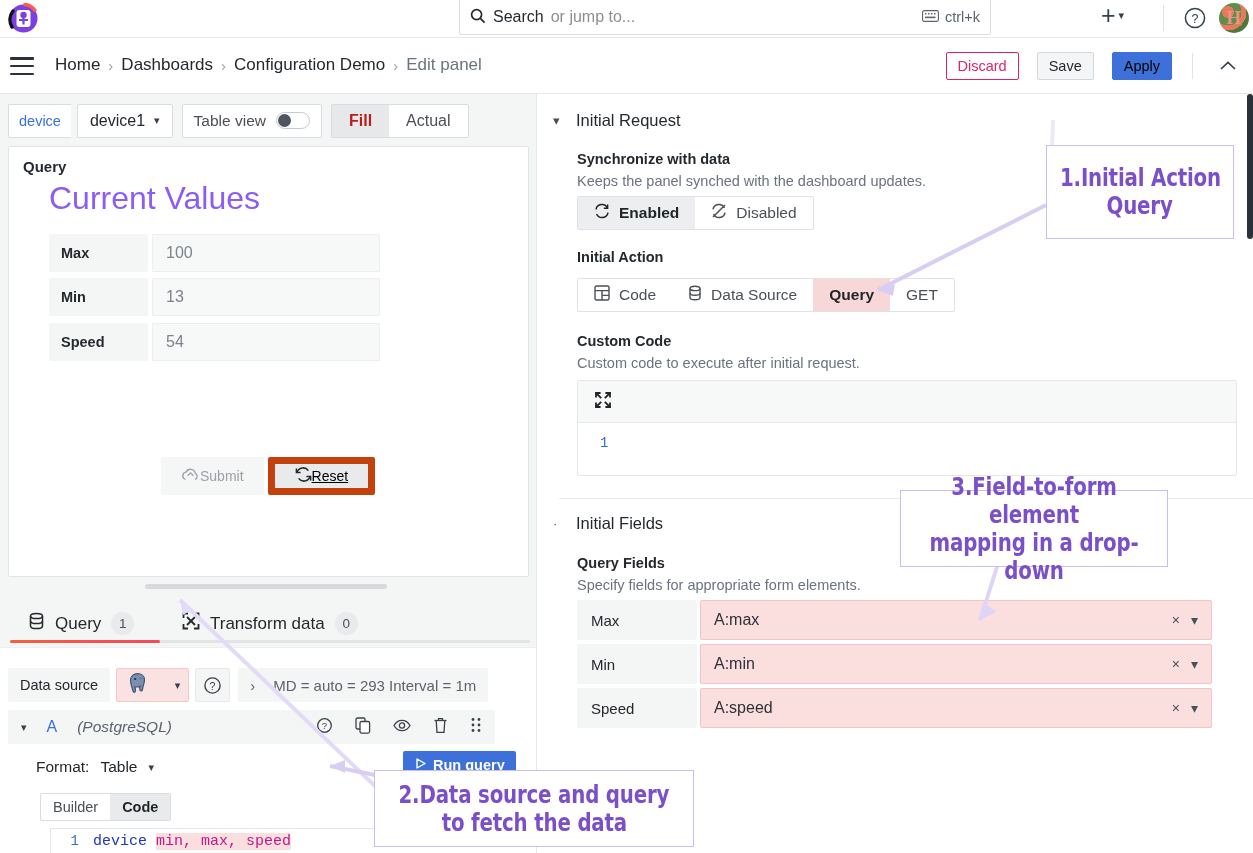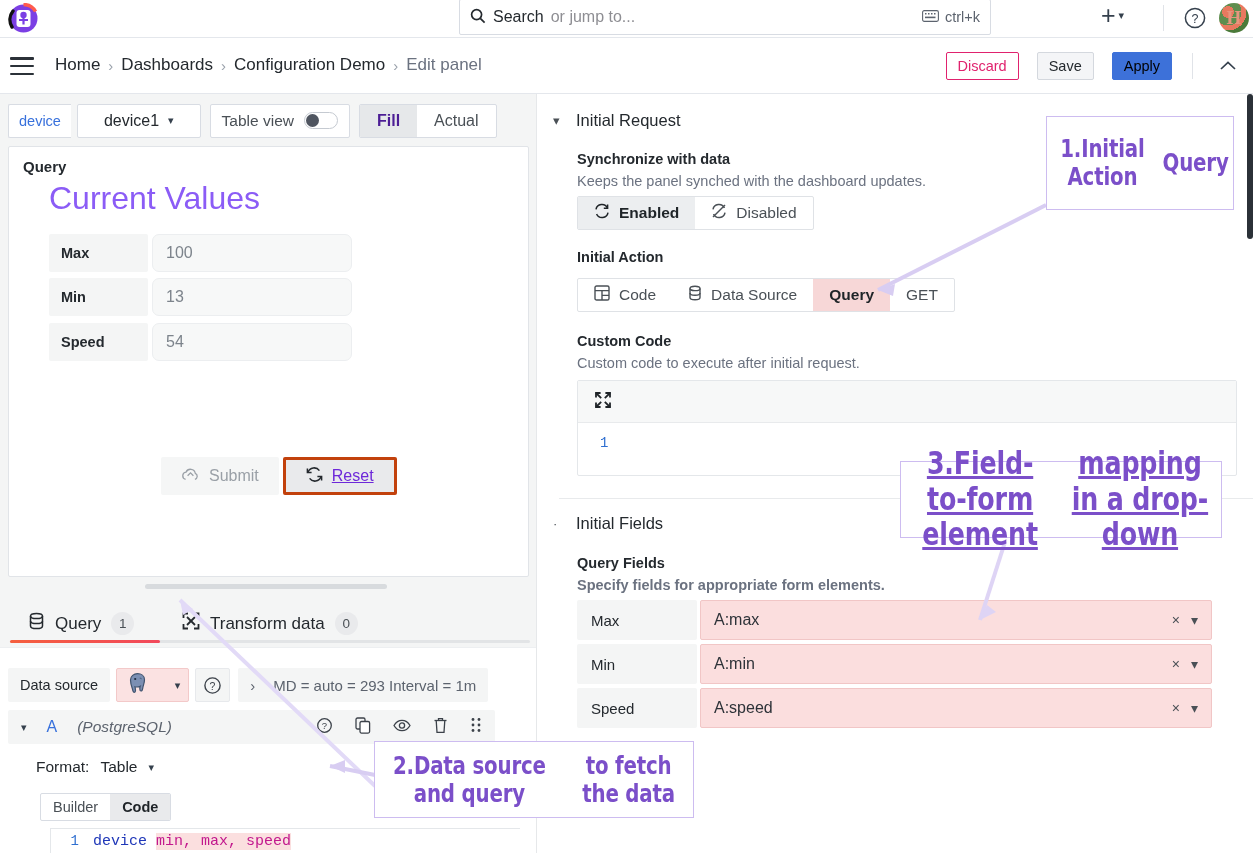--- a/index.html
+++ b/index.html
@@ -60,45 +60,45 @@
   .act-sep { width:1px; height:26px; background:#e0e3e8; margin:0 2px; }
   .caret-up { font-size:19px; color:#35404d; cursor:pointer; padding:0 6px; }
 
   
   .leftpane { position:absolute; left:0; top:94px; width:536px; height:759px; background:#f4f5f5; }
   .lp-toolbar { position:absolute; left:0; top:0; width:536px; height:53px; display:flex; align-items:center; padding:0 8px; gap:9px; }
   .varbox { display:flex; align-items:center; }
   .var-label { height:34px; border:1px solid #d8dce3; border-right:none; border-radius:2px 0 0 2px;
     background:#fff; display:flex; align-items:center; padding:8px 10px; font-size:14.5px; color:#3871dc; }
   .var-value { height:34px; border:1px solid #d8dce3; border-radius:2px; background:#fff;
-    display:flex; align-items:center; padding:0 26px; gap:9px; font-size:16px; color:#24292e; margin-left:6px; }
+    display:flex; align-items:center; padding:0 12px; gap:9px; font-size:16px; color:#24292e; margin-left:6px; }
   .tableview {
     height:34px; border:1px solid #d8dce3; border-radius:2px; background:#fff;
     display:flex; align-items:center; padding:0 11px; gap:10px; font-size:15.5px; color:#4a5056; }
   .toggle { width:34px; height:17px; border-radius:9px; border:1px solid #c5cad1; background:#fff; position:relative; }
   .toggle::after { content:""; position:absolute; left:1px; top:1px; width:13px; height:13px; border-radius:50%; background:#4f5560; }
   .segbox { display:flex; height:34px; border:1px solid #d8dce3; border-radius:2px; overflow:hidden; background:#fff; }
   .seg { display:flex; align-items:center; justify-content:center; padding:0 17px; font-size:16px; color:#4a5056; }
-  .seg.active { background:#e6e8ea; color:#4c1d95; font-weight:600;text-align:right; }
+  .seg.active { background:#e6e8ea; color:#b91c1c; font-weight:600;text-align:right; }
 
   
   .panelcard { position:absolute; left:8px; top:52px; width:521px; height:431px;
     background:#fff; border:1px solid #e1e4e8; border-radius:2px; }
   .panel-title { position:absolute; left:14px; top:11px; font-size:15px; font-weight:700; color:#24292e; }
   .panel-h1 { position:absolute; left:40px; top:33px; font-size:32px; color:#8b5cf6; }
   .frmrow { position:absolute; display:flex; gap:4px; }
   .frm-label { width:99px; height:38px; background:#f4f5f5; border-radius:2px; display:flex;
     align-items:center; padding:0 12px; font-size:14.5px; font-weight:700; color:#24292e; }
-  .frm-input { width:200px; height:38px; background:#f7f8f8; border:1px solid #eceef0;
-    border-radius:7px; display:flex; align-items:center; padding:0 13px; font-size:16px; color:#7d848c; }
+  .frm-input { width:228px; height:38px; background:#f7f8f8; border:1px solid #eceef0;
+    border-radius:1px; display:flex; align-items:center; padding:0 13px; font-size:16px; color:#7d848c; }
   .frm-actions { position:absolute; left:152px; top:310px; display:flex; gap:4px; }
-  .fbtn { height:38px; border-radius:2px; display:flex; align-items:center; gap:9px;
-    padding:0 20px; font-size:16px; }
+  .fbtn { height:38px; border-radius:2px; display:flex; align-items:center; 
+    padding:0 20px; font-size:14px; }
   .fbtn-submit { background:#f5f6f6; color:#9aa0a7; }
-  .fbtn-reset { background:#e9eaec; color:#6d28d9; border:3px solid #c2410c;text-decoration:underline; }
+  .fbtn-reset { background:#e9eaec; color:#000000; border:7px solid #c2410c;text-decoration:underline; }
 
   .drag-handle { position:absolute; left:145px; top:490px; width:242px; height:5px; background:#d8dbde; border-radius:3px; }
 
   
   .qtabs { position:absolute; left:0; top:510px; width:536px; height:42px; }
   .qtab { position:absolute; display:flex; align-items:center; gap:10px; font-size:17px; color:#24292e; top:8px; }
   .tab-badge { display:inline-flex; align-items:center; justify-content:center; min-width:23px; height:23px;
     border-radius:12px; background:#e9eaec; font-size:13.5px; color:#4a5056; padding:0 6px; }
   .tabs-rule { position:absolute; left:10px; top:546px; width:520px; height:3px; background:#e2e4e6; border-radius:2px; }
   .tabs-active { position:absolute; left:10px; top:546px; width:150px; height:3px;
@@ -157,24 +157,24 @@
   .hr { position:absolute; height:1px; background:#e8eaec; }
   .qf-row { position:absolute; display:flex; gap:3px; }
   .qf-label { width:120px; height:40px; background:#f4f5f5; border-radius:2px; display:flex;
     align-items:center; padding:0 14px; font-size:15px; color:#24292e; }
   .qf-select { width:512px; height:40px; background:#fbdede; border:1px solid #f1c6c6; border-radius:2px;
     display:flex; align-items:center; padding:0 13px; font-size:16px; color:#2d3238; }
   .qf-ctrls { margin-left:auto; display:flex; align-items:center; gap:11px; color:#4a5056; font-size:14px; }
 
   
   .anno { position:absolute; background:#fff; border:1.5px solid #cdbcf0; z-index:30;
-    display:flex; flex-direction:row; align-items:center; justify-content:center;
+    display:flex; flex-direction:column; align-items:center; justify-content:center;
     font-family:"DejaVu Sans Condensed","Liberation Sans Narrow","Liberation Sans", sans-serif;
     color:#7b4fc9; font-weight:700; line-height:1.12; text-align:center;
-    letter-spacing:-0.2px; }
+    letter-spacing:-0.2px;margin-top:29px; }
   .anno span { transform: scaleX(0.88); display:block; }
   svg.connectors { position:absolute; left:0; top:0; width:1253px; height:853px; z-index:25; pointer-events:none; }
 </style>
 </head>
 <body>
 
 <div id="root">
 
   <div class="topbar">
     <div class="gf-logo">
@@ -527,21 +527,21 @@
     </div>
 
     <div class="hr" style="left:22px; top:404px; width:1210px;"></div>
 
     <div class="sect-head" style="left:16px; top:420px;">
       <span class="sect-chev">·</span>
       <span class="sect-title">Initial Fields</span>
     </div>
 
     <div class="f-label" style="left:40px; top:461px;">Query Fields</div>
-    <div class="f-desc" style="left:40px; top:483px;font-weight:bold;">Specify fields for appropriate form elements.</div>
+    <div class="f-desc" style="left:40px; top:483px;">Specify fields for appropriate form elements.</div>
 
     <div class="qf-row" style="left:40px; top:506px;">
       <div class="qf-label">Max</div>
       <div class="qf-select">
         <span>A:max</span>
         <span class="qf-ctrls">
           <span>×</span>
           <span>▾</span>
         </span>
       </div>
@@ -586,18 +586,18 @@
   <div class="anno" id="anno1" style="left:1046px; top:116px; width:188px; height:94px; font-size:25px;">
     <span>1.Initial Action</span>
     <span>Query</span>
   </div>
 
   <div class="anno" id="anno2" style="left:374px; top:741px; width:320px; height:77px; font-size:25px;">
     <span>2.Data source and query</span>
     <span>to fetch the data</span>
   </div>
 
-  <div class="anno" id="anno3" style="left:900px; top:461px; width:322px; height:77px; font-size:32px;text-decoration:underline;">
+  <div class="anno" id="anno3" style="left:900px; top:461px; width:268px; height:77px; font-size:25px;">
     <span>3.Field-to-form element</span>
     <span>mapping in a drop-down</span>
   </div>
 
 </div>
 
 </body></html>

